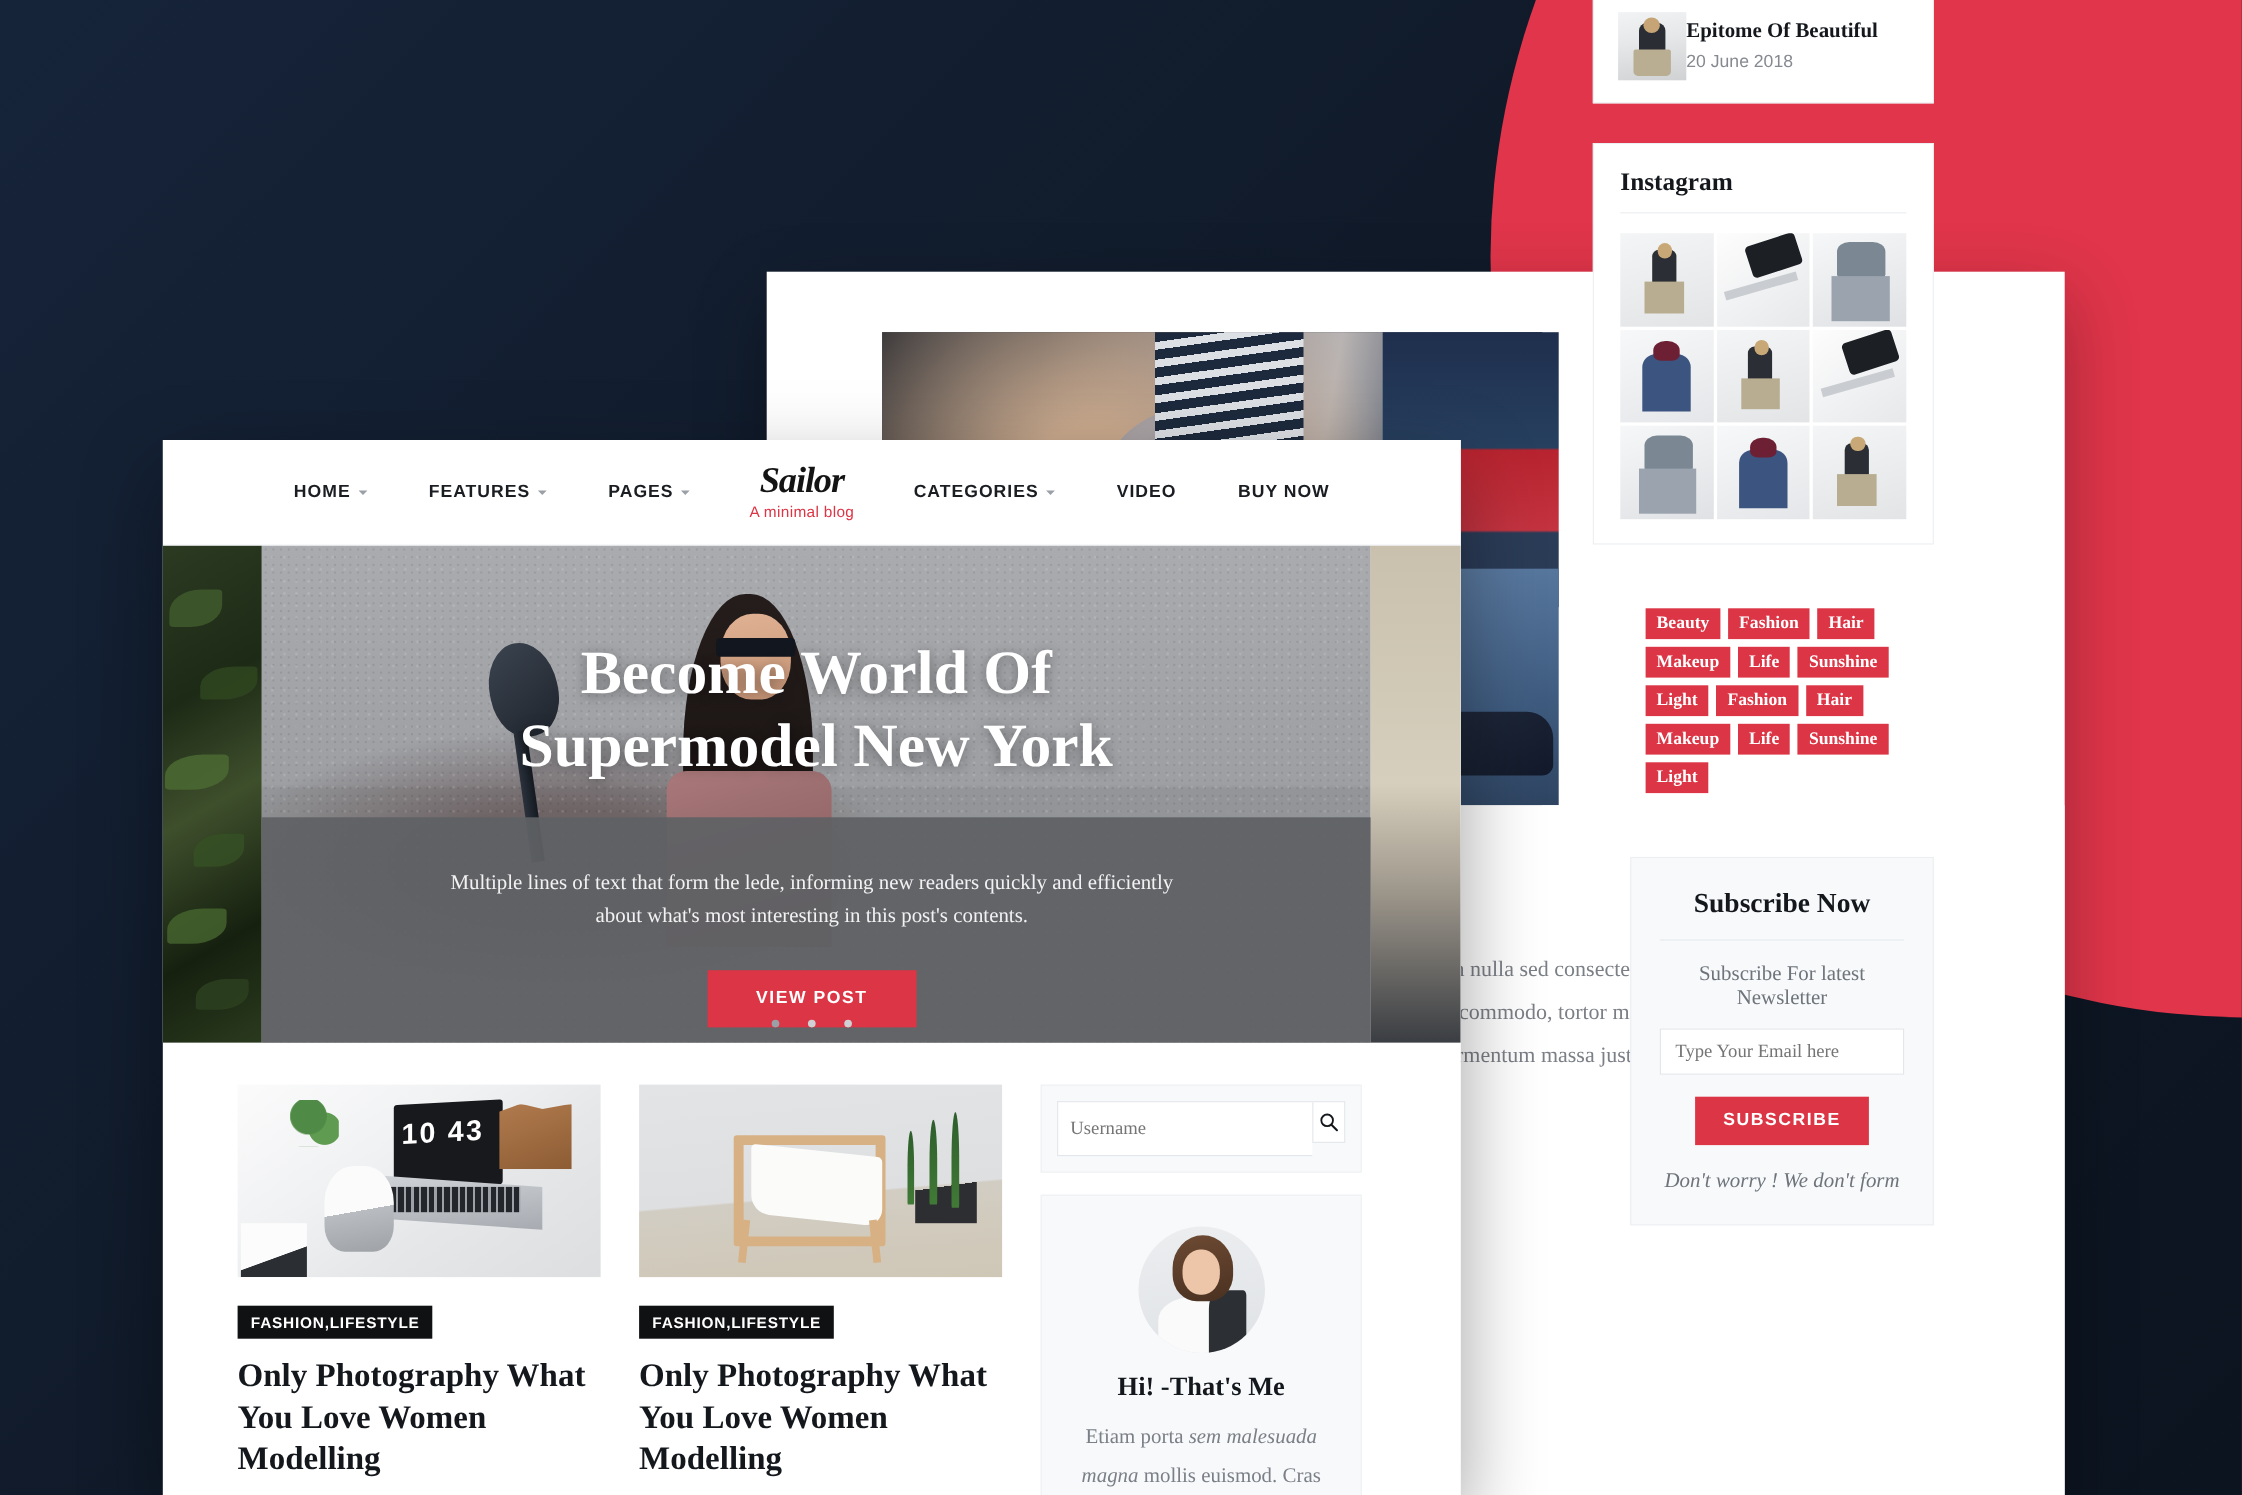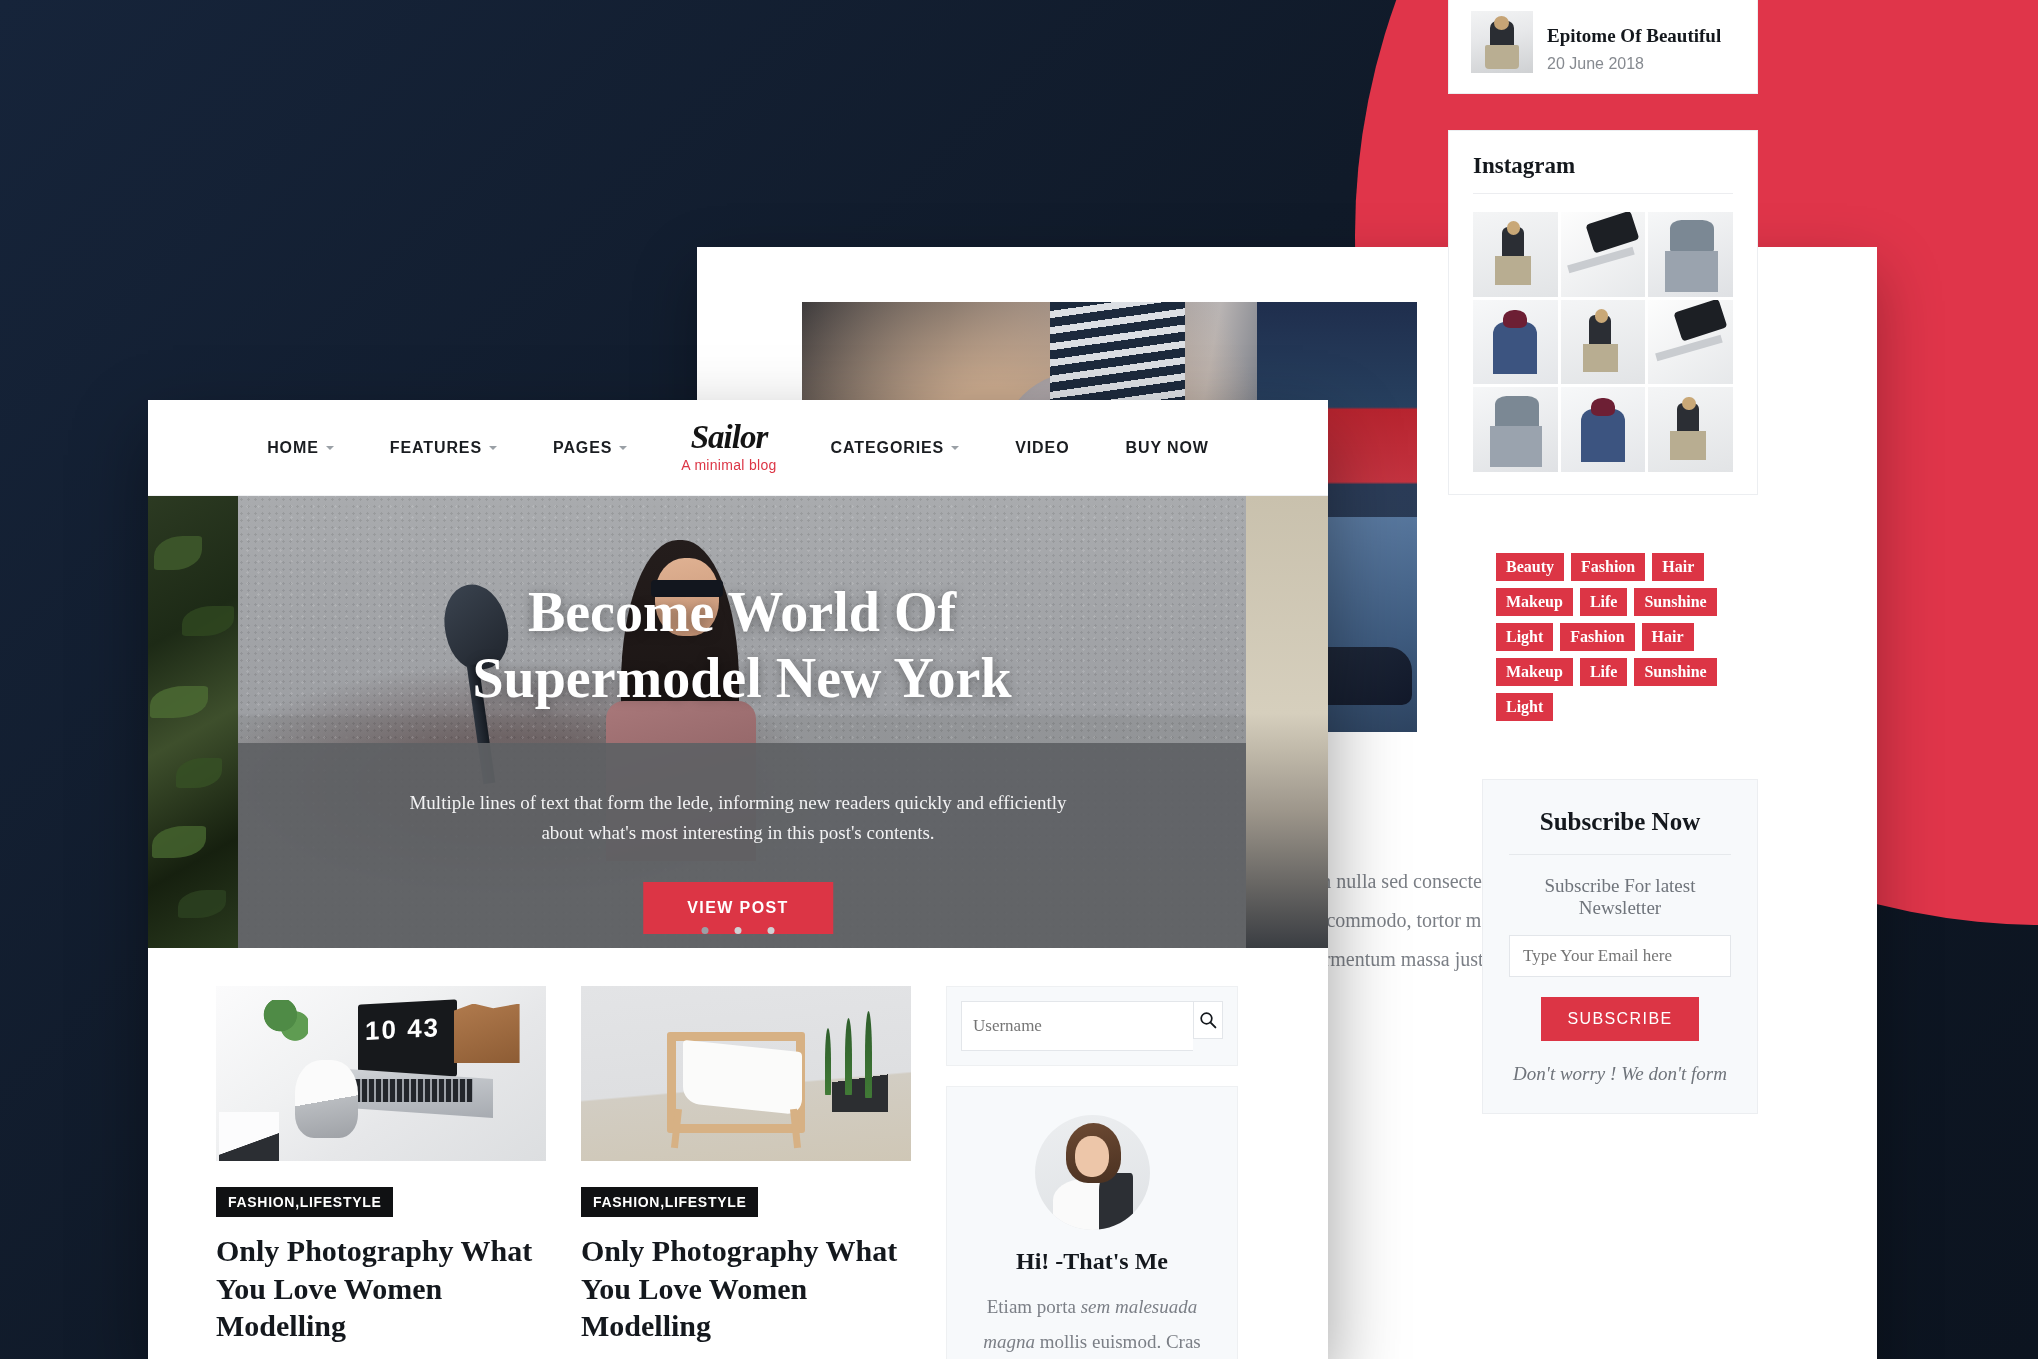--- a/index.html
+++ b/index.html
@@ -109,21 +109,21 @@
   
   .sidebar { position:absolute; left:1448px; top:0; width:310px; }
   .widget {
     background:#fff; border:1px solid #eceef1; margin-bottom:36px; padding:22px 24px;
   }
   .widget.flush { padding:20px 22px; }
   .w-title {
     font-family:"Liberation Serif",serif; font-weight:700; font-size:23px; color:#14181d;
     padding-bottom:14px; border-bottom:1px solid #ecedf0; margin-bottom:18px;
   }
-  .recent-item { display:flex; gap:14px; align-items:flex-end; }
+  .recent-item { display:flex; align-items:center; }
   .recent-thumb {
     width:62px; height:62px; flex:none;
     background:linear-gradient(170deg,#f2f3f4 0%,#e7e8ea 40%,#cfd1d3 100%);
     position:relative; overflow:hidden;
   }
   .rt-person{position:absolute;left:19px;top:10px;width:24px;height:34px;background:#2a2d33;border-radius:7px 7px 2px 2px;}
   .rt-skirt{position:absolute;left:14px;top:34px;width:34px;height:24px;background:#b9ae92;border-radius:2px 2px 4px 4px;}
   .rt-hair{position:absolute;left:23px;top:5px;width:15px;height:14px;border-radius:50%;background:#c6a476;}
   .recent-title{font-family:"Liberation Serif",serif;font-weight:700;font-size:19px;color:#14181d;line-height:1.2;}
   .recent-date{font-family:"Liberation Sans",sans-serif;font-size:16px;color:#868a90;margin-top:7px;}
@@ -148,21 +148,21 @@
   .tag {
     background:#dc3545; color:#fff;
     font-family:"Liberation Serif",serif; font-weight:700;
     font-size:16px; padding:6px 10px; line-height:1;
   }
 
   .subscribe { background:#f7f9fb; border:1px solid #eceef1; padding:28px 26px; text-align:center; margin-bottom:36px;margin-left:34px; }
   .sub-title{font-family:"Liberation Serif",serif;font-weight:700;font-size:25px;color:#14181d;padding-bottom:18px;border-bottom:1px solid #e6e9ec;}
   .sub-sub{font-family:"Liberation Serif",serif;font-size:19px;color:#6f747b;margin:20px 0 16px;}
   .sub-input{width:100%;height:42px;border:1px solid #e3e6ea;background:#fff;padding:0 13px;font-family:"Liberation Serif",serif;font-size:17px;color:#9aa0a7;}
-  .sub-btn{margin-top:20px;background:#dc3545;color:#fff;border:none;padding:13px 26px;font-family:"Liberation Sans",sans-serif;font-weight:400;font-size:16px;letter-spacing:1.4px;cursor:pointer;}
+  .sub-btn{margin-top:20px;background:#dc3545;color:#fff;border:none;padding:13px 26px;font-family:"Liberation Sans",sans-serif;font-weight:700;font-size:16px;letter-spacing:1.4px;cursor:pointer;}
   .sub-note{font-family:"Liberation Serif",serif;font-style:italic;font-size:19px;color:#6f747b;margin-top:22px;}
 
   
   .panel-front {
     position:absolute;
     left:148px; top:400px;
     width:1180px; height:960px;
     background:#ffffff;
     box-shadow:0 30px 70px rgba(0,0,0,.38);
     overflow:hidden;

